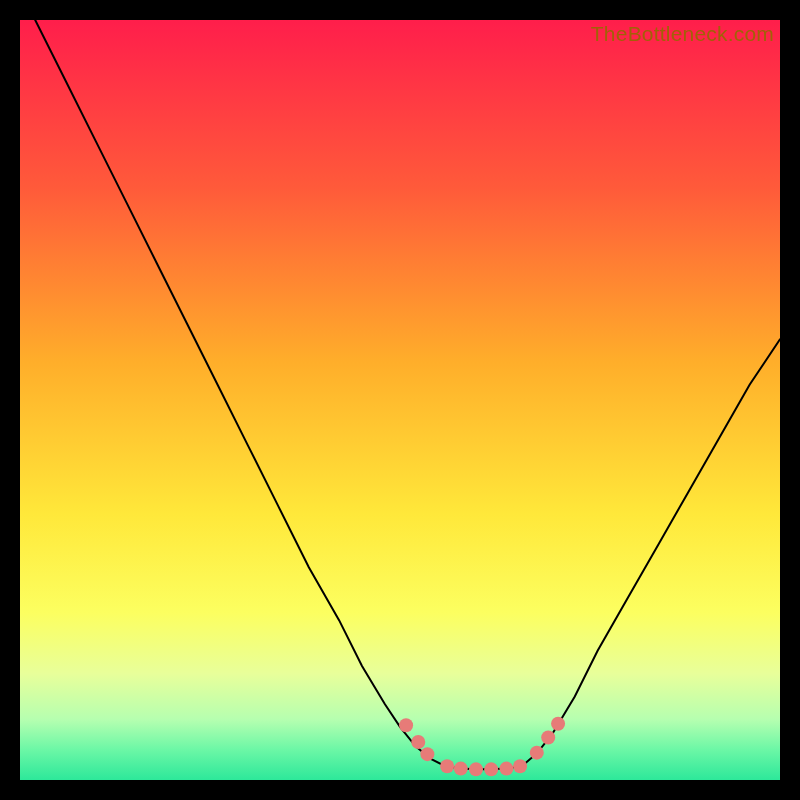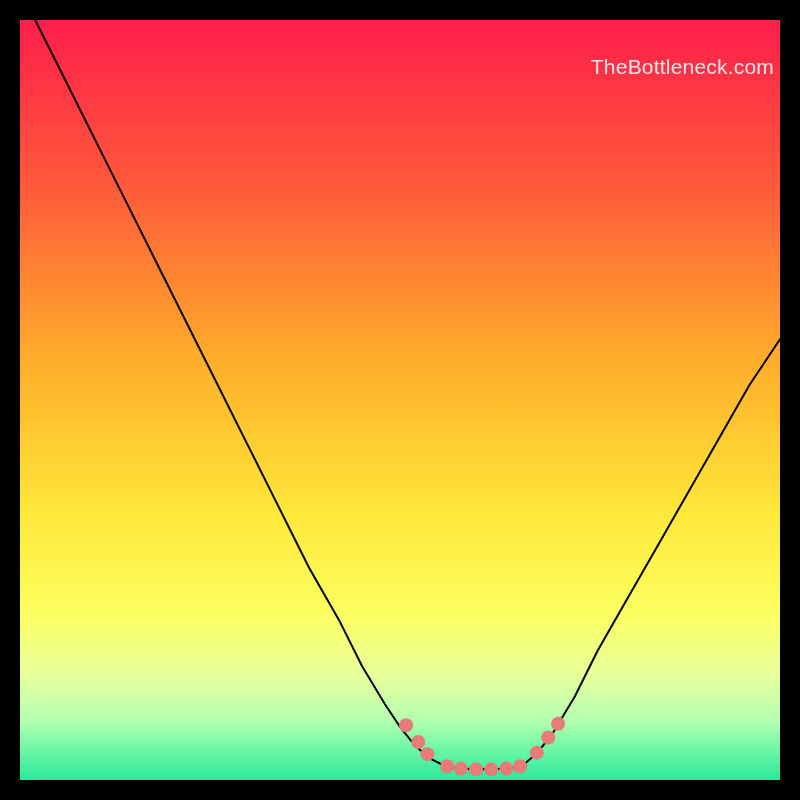--- a/index.html
+++ b/index.html
@@ -25,24 +25,23 @@
     top: 0;
     width: 760px;
     height: 760px;
   }
   .watermark {
     position: absolute;
     top: 2px;
     right: 6px;
     font-size: 21px;
     font-weight: 500;
-    color: #e5e5e5;
+    color: #a16207;
     letter-spacing: 0.2px;
     white-space: nowrap;
-    margin-top: 33px;
   }
 </style>
 </head>
 <body>
 
 <div class="frame">
   <svg class="plot-area" viewBox="0 0 760 760" preserveAspectRatio="none">
     <defs>
       <linearGradient id="bg-grad" x1="0" y1="0" x2="0" y2="1">
           <stop offset="0%" stop-color="#ff1e4b"></stop>

